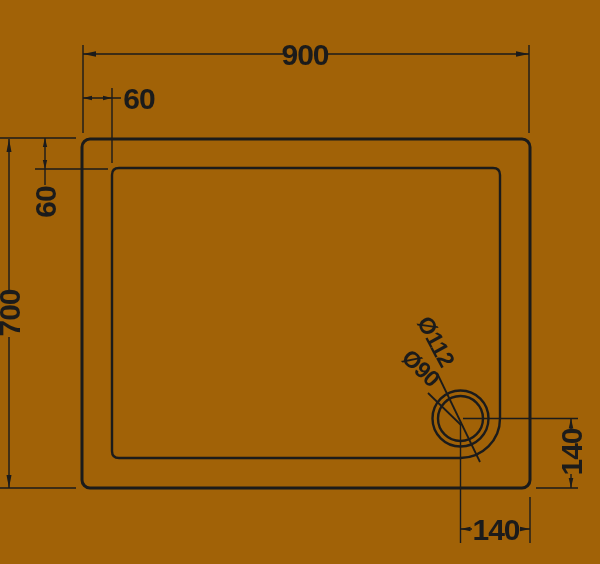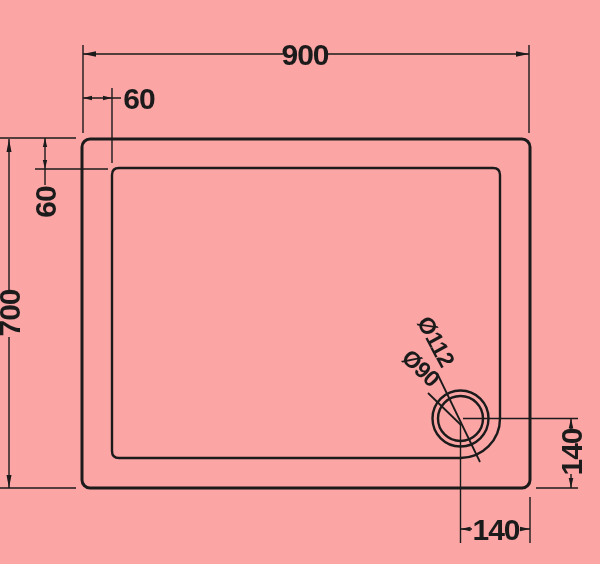--- a/index.html
+++ b/index.html
@@ -1,16 +1,16 @@
 <!DOCTYPE html>
 <html><head>
 <meta charset="utf-8">
 <style>
   html,body{margin:0;padding:0;background:#ffffff;}
-  .stage{width:600px;height:564px;background:#fca5a5;position:relative;overflow:hidden;}
+  .stage{width:600px;height:564px;background:#a16207;position:relative;overflow:hidden;}
   svg{display:block;}
   .lines{fill:none;stroke-linecap:butt;}
   .heavy{stroke-width:3px;}
   .med{stroke-width:2.4px;}
   .thin{stroke-width:1.4px;}
   .leader{stroke-width:1.8px;}
   .arrows{stroke:none;}
   text{
     font-family:"Liberation Sans","DejaVu Sans",sans-serif;
     font-weight:bold;

